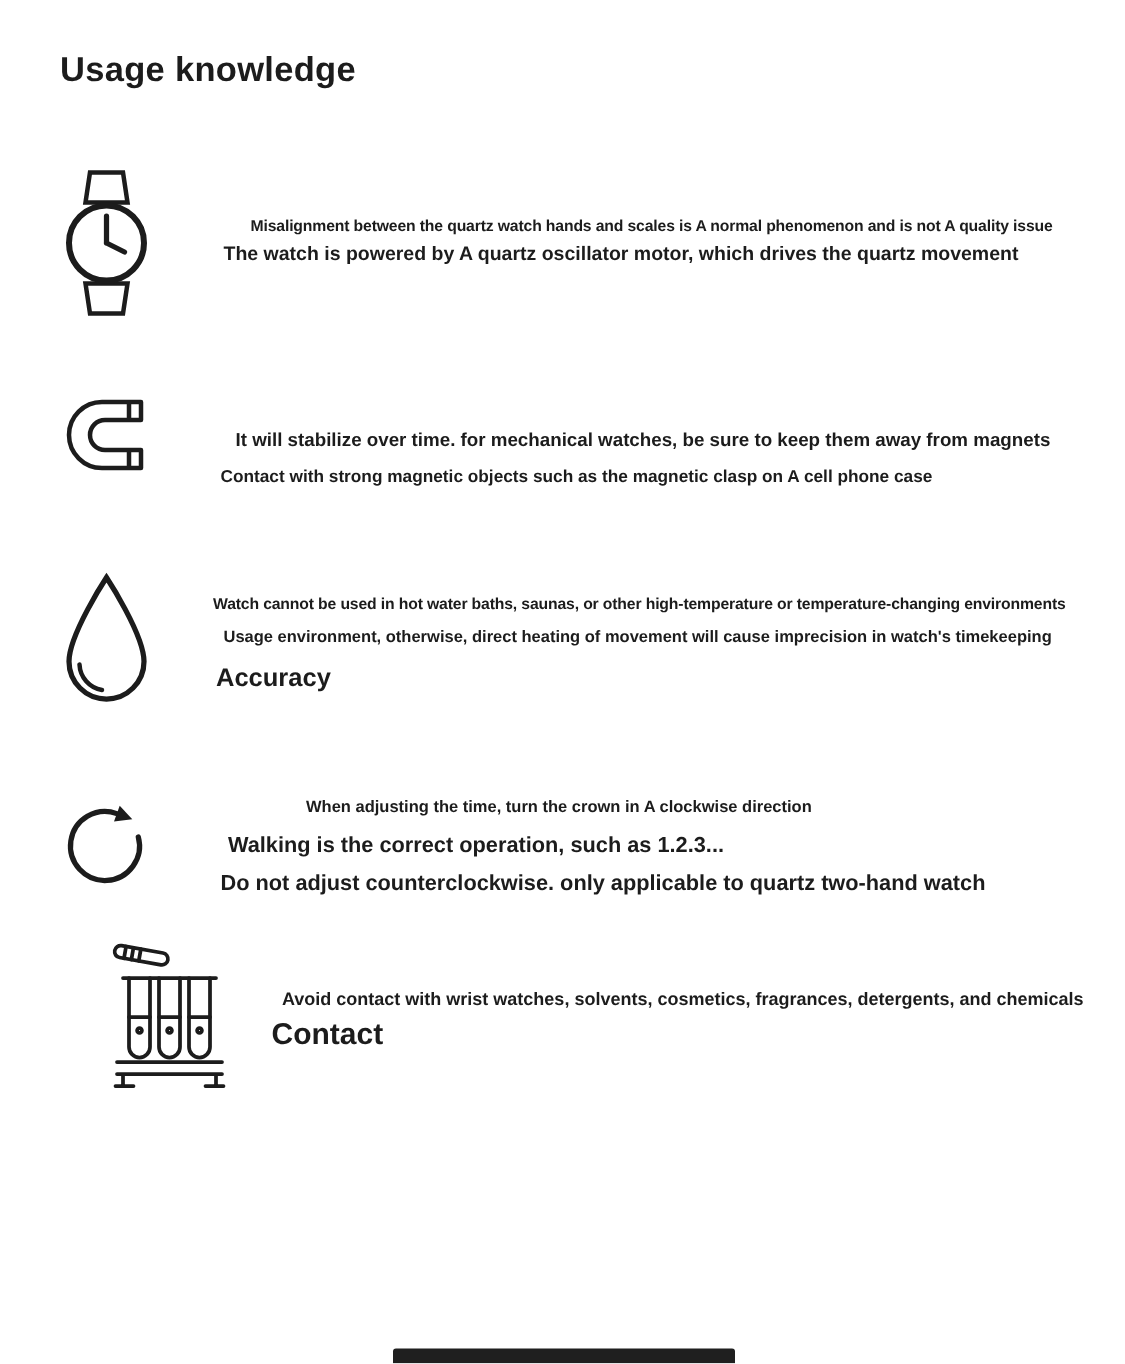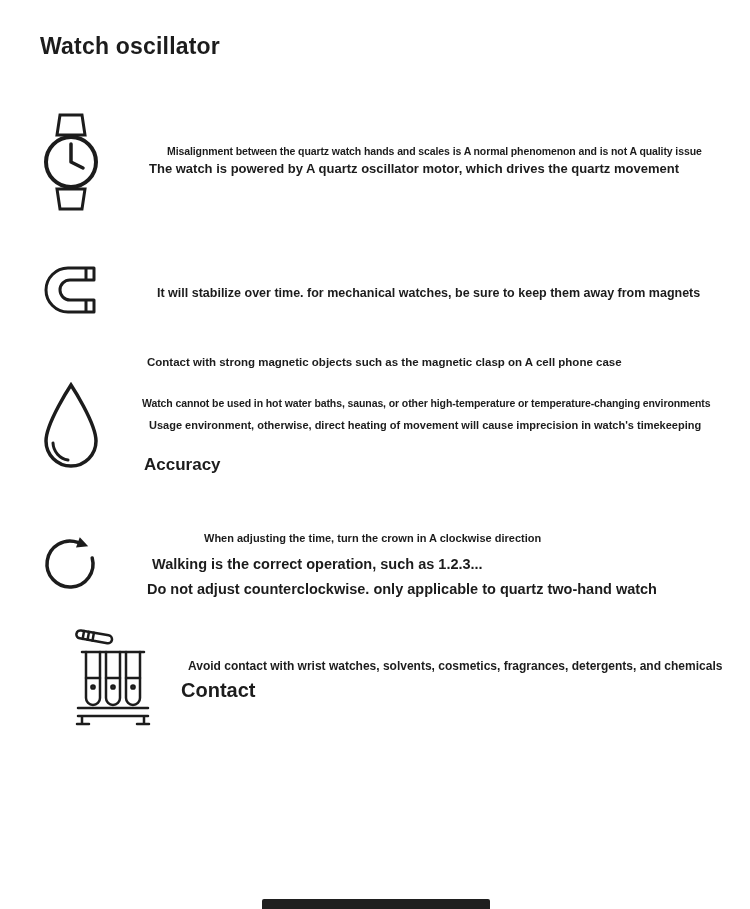--- a/index.html
+++ b/index.html
@@ -21,28 +21,28 @@
   .sec-movement{top:113px;height:110px;padding-left:36px;}
   .sec-movement .icon-box{left:42px;top:0;}
   .s1-l1{left:167px;top:32px;font-size:10.5px;letter-spacing:-0.1px;}
   .s1-l2{left:149px;top:48px;font-size:13px;}
 
   
   .sec-magnet{top:258px;height:80px;}
   .sec-magnet .icon-box{left:42px;top:4px;}
   .s2-l1{left:150px;top:4px;font-size:14.5px;}
   .s2-l2{left:157px;top:28px;font-size:12.5px;}
-  .s2-l3{left:147px;top:54px;font-size:11.5px;margin-top:44px;}
+  .s2-l3{left:147px;top:54px;font-size:11.5px;}
 
   
   .sec-accuracy{top:376px;height:110px;}
   .sec-accuracy .icon-box{left:40px;top:3px;}
   .s3-l1{left:142px;top:21px;font-size:10.5px;letter-spacing:-0.1px;}
   .s3-l2{left:149px;top:43px;font-size:11px;}
-  .s3-h{left:144px;top:79px;font-size:17px;}
+  .s3-h{left:144px;top:66px;font-size:17px;}
 
   
   .sec-adjust{top:520px;height:90px;}
   .sec-adjust .icon-box{left:40px;top:6px;}
   .s4-l1{left:204px;top:12px;font-size:11px;}
   .s4-l2{left:152px;top:36px;font-size:14.5px;}
   .s4-l3{left:147px;top:61px;font-size:14.5px;}
 
   
   .sec-contact{top:622px;height:110px;margin-left:37px;}
@@ -63,21 +63,21 @@
   .bottom-bar{
     position:absolute;left:262px;top:899px;width:228px;height:10px;
     border-radius:2px 2px 0 0;
   }
 </style>
 </head>
 <body>
 
 <div class="canvas">
 
-  <div class="page-title">Watch oscillator</div>
+  <div class="page-title">Usage knowledge</div>
 
   <div class="section sec-movement">
     <div class="icon-box">
       <svg width="58" height="98" viewBox="0 0 58 98" aria-hidden="true">
         <g stroke="#1c1c1c" fill="none">
           <path d="M18,2 h22 l3,20 h-28 z" stroke-width="3"></path>
           <path d="M15,76 h28 l-3,20 h-22 z" stroke-width="3"></path>
           <circle cx="29" cy="49" r="25" stroke-width="4" fill="#ffffff"></circle>
           <path d="M29,49 V31 M29,49 L41,55" stroke-width="3.5" stroke-linecap="round"></path>
         </g>

